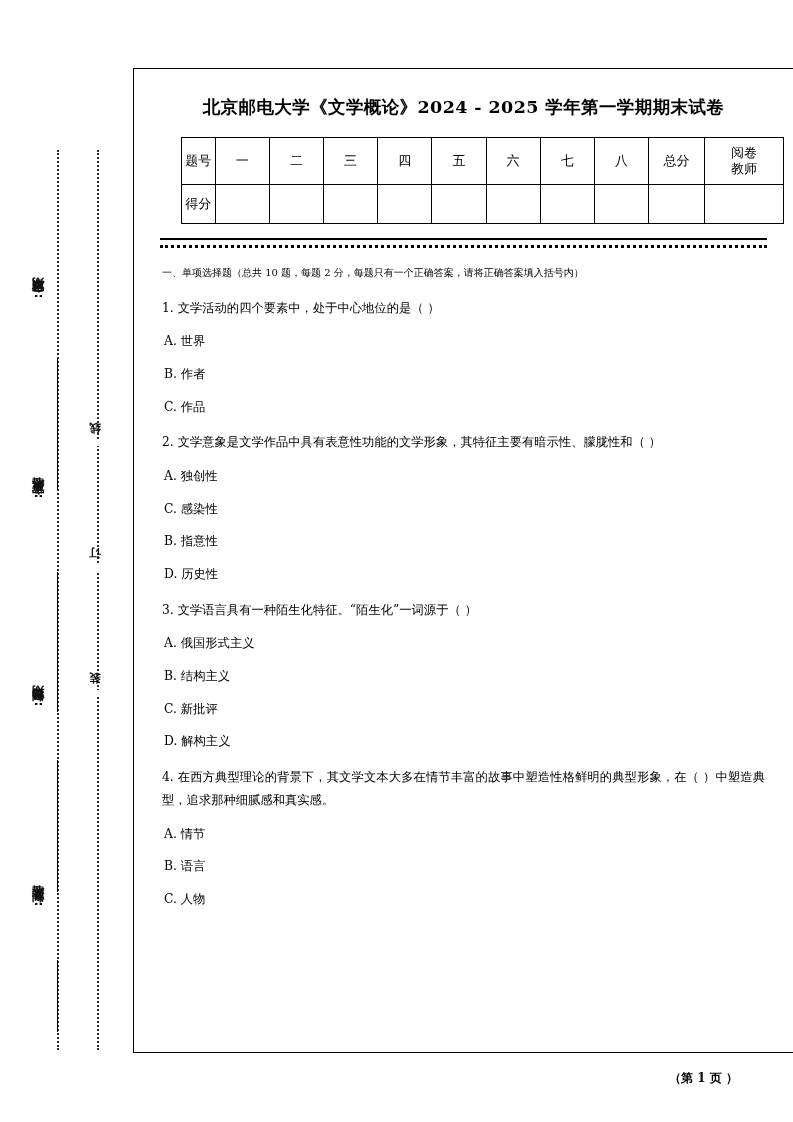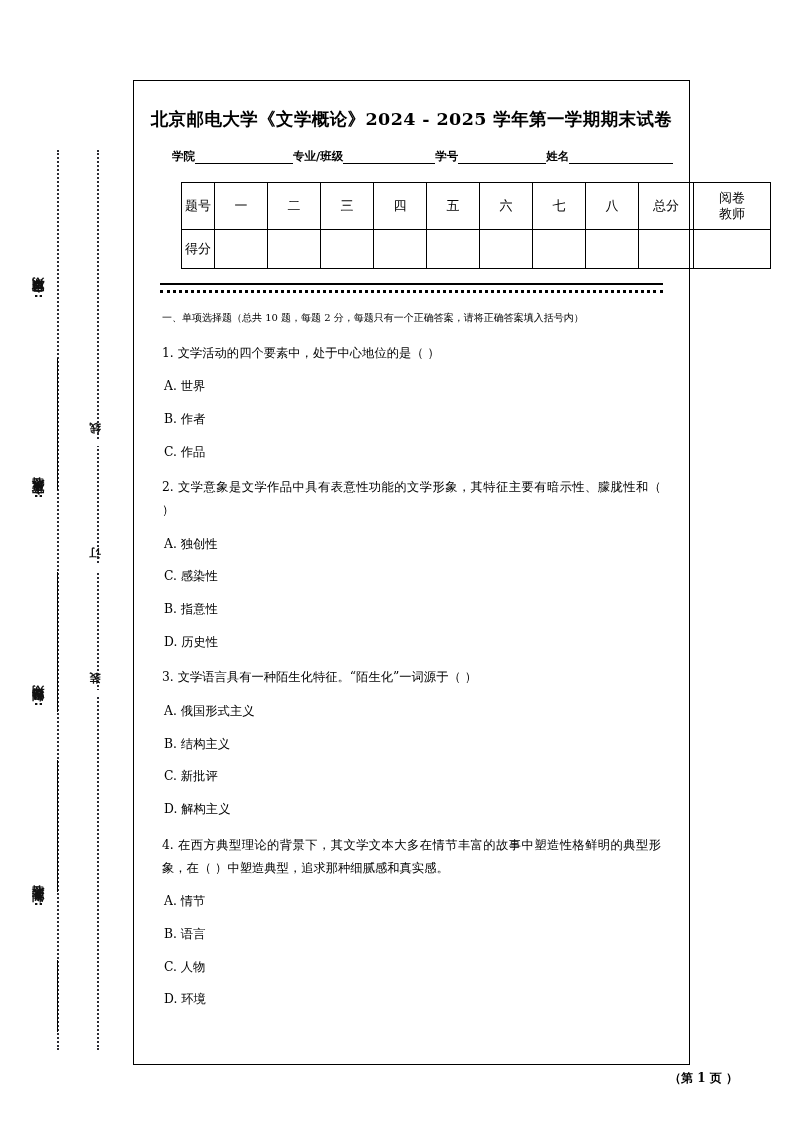--- a/index.html
+++ b/index.html
@@ -73,22 +73,22 @@
     color: #111;
   }
   .mid-char-1 { top: 440px; }
   .mid-char-2 { top: 565px; }
   .mid-char-3 { top: 690px; }
 
   
   .sheet {
     position: absolute;
     left: 133px;
-    top: 80px;
-    width: 557px;
+    top: 68px;
+    width: 661px;
     height: 985px;
     border: 1.6px solid #000;
     box-sizing: border-box;
   }
   .sheet-inner {
     padding: 16px 16px 0 16px;
   }
 
   
   .exam-title {
@@ -209,38 +209,20 @@
   <div class="mid-char mid-char-1">线</div>
   <div class="mid-char mid-char-2">订</div>
   <div class="mid-char mid-char-3">装</div>
 </div>
 
 <div class="sheet">
   <div class="sheet-inner">
 
     <div class="exam-title">北京邮电大学《文学概论》2024 - 2025  学年第一学期期末试卷</div>
 
-    <div class="id-row">
-      <div class="id-field">
-        <span class="id-label">学院</span>
-        <span class="id-blank blank-w1"></span>
-      </div>
-      <div class="id-field">
-        <span class="id-label">专业/班级</span>
-        <span class="id-blank blank-w2"></span>
-      </div>
-      <div class="id-field">
-        <span class="id-label">学号</span>
-        <span class="id-blank blank-w3"></span>
-      </div>
-      <div class="id-field">
-        <span class="id-label">姓名</span>
-        <span class="id-blank blank-w4"></span>
-      </div>
-    </div>
 
     <div class="score-table-wrap">
       <table class="score-table">
         <tbody>
             <tr>
           <td class="hdr-cell col-label stacked">
             <div>题号</div>
           </td>
           <td class="hdr-cell col-num">一</td>
           <td class="hdr-cell col-num">二</td>
@@ -294,19 +276,18 @@
       <div class="question">3. 文学语言具有一种陌生化特征。“陌生化”一词源于（   ）</div>
       <div class="option">A. 俄国形式主义</div>
       <div class="option">B. 结构主义</div>
       <div class="option">C. 新批评</div>
       <div class="option">D. 解构主义</div>
 
       <div class="question">4. 在西方典型理论的背景下，其文学文本大多在情节丰富的故事中塑造性格鲜明的典型形象，在（   ）中塑造典型，追求那种细腻感和真实感。</div>
       <div class="option">A. 情节</div>
       <div class="option">B. 语言</div>
       <div class="option">C. 人物</div>
-      <div class="option">D. 环境</div>
 
     </div>
   </div>
 </div>
 
 <div class="page-footer">（第 1 页 ）</div>
 
 </body></html>

